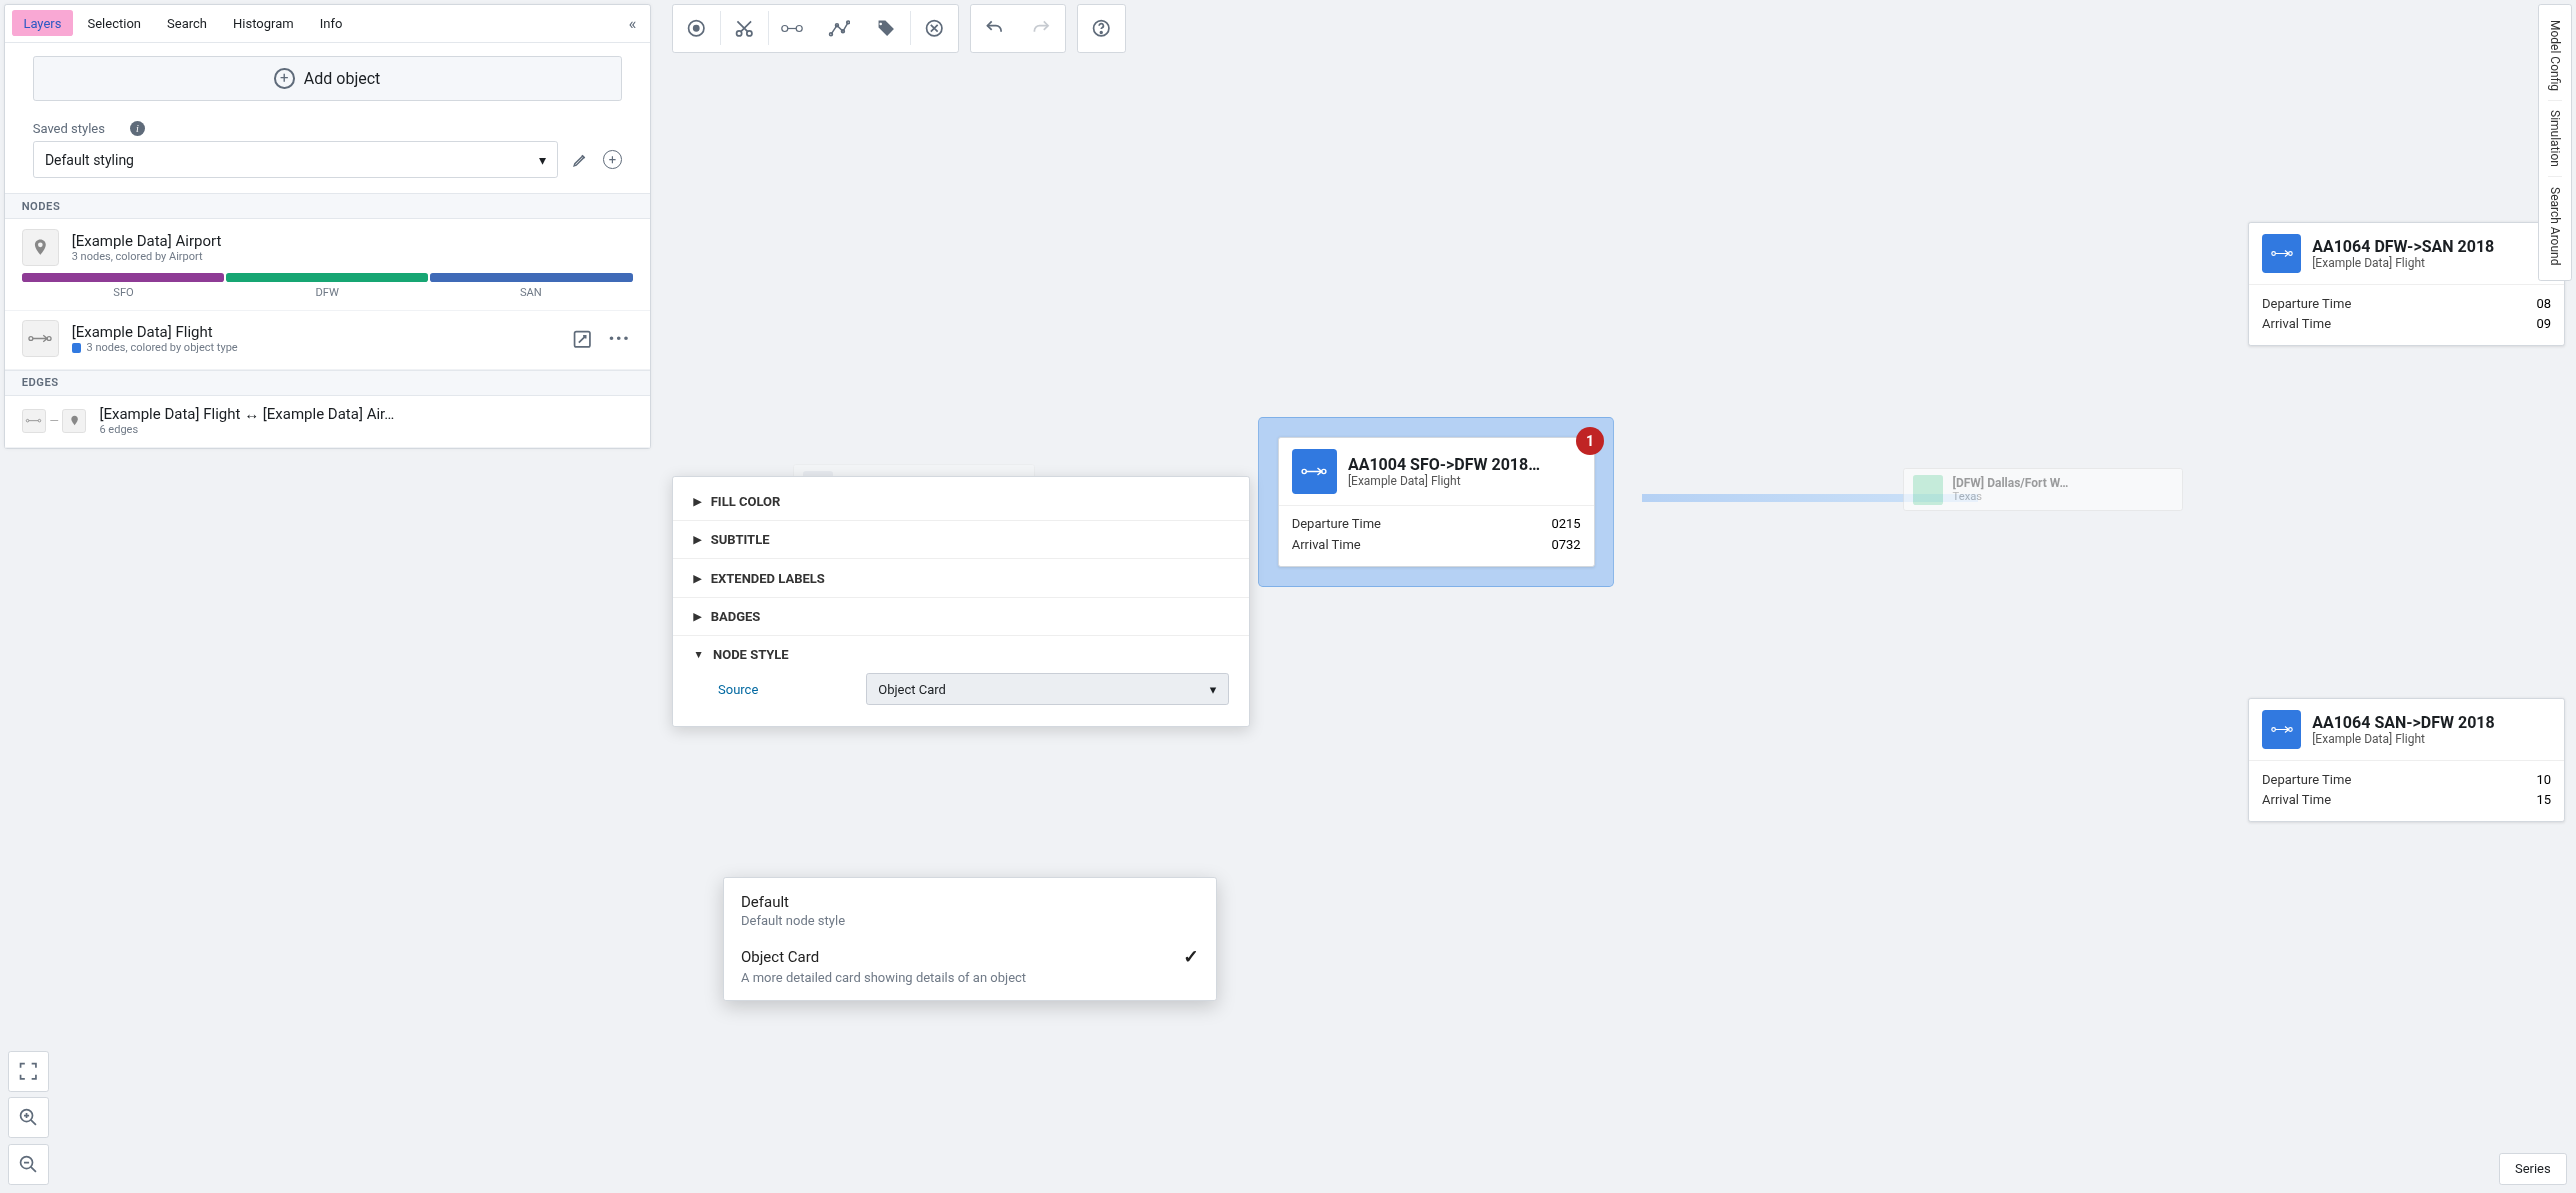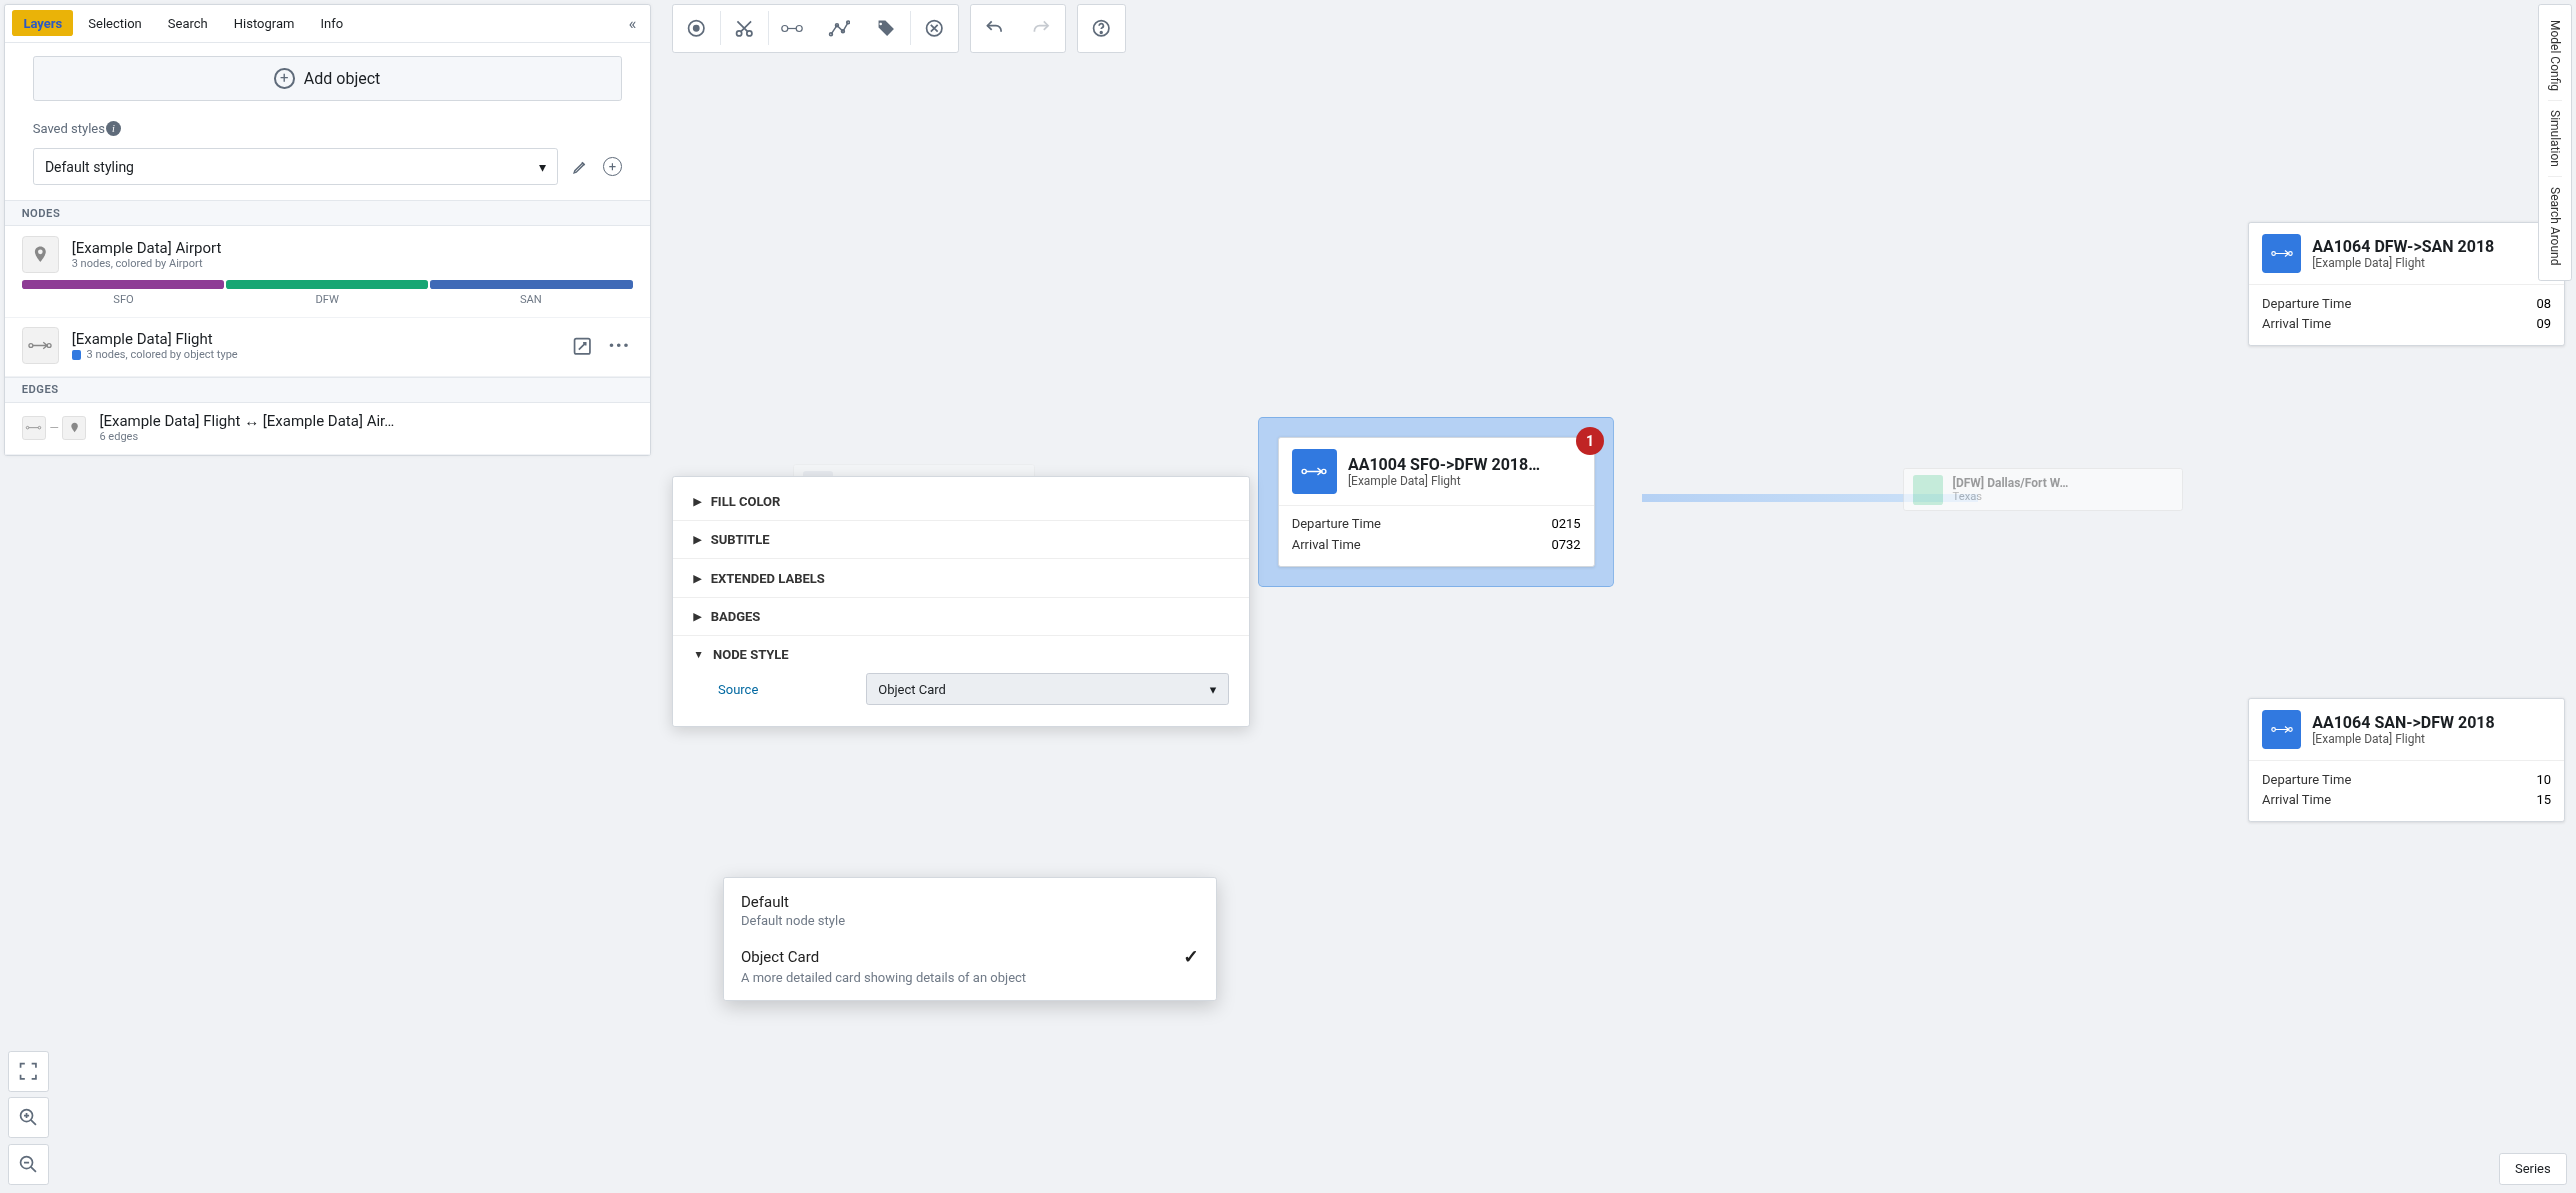--- a/index.html
+++ b/index.html
@@ -33,21 +33,21 @@
     gap: 3.7px;
     border-bottom: 0.9px solid #e3e7ec;
   }
   .tab {
     padding: 5.6px 11.2px;
     border-radius: 2.8px;
     cursor: pointer;
     color: #1b1f23;
     font-size: 13px;
   }
-  .tab.active { background: #eab308; color: #2b59c3; font-weight: bold; }
+  .tab.active { background: #f9a8d4; color: #2b59c3; }
   .tabs-row .spacer { flex: 1; }
   .collapse-chevrons { font-size: 17px; color: #5f6b7a; cursor: pointer; padding:0 5.6px;}
 
   .add-object-btn {
     margin: 13px 28px;
     padding: 11.2px 0;
     border: 0.9px solid #d3d8de;
     border-radius: 2.8px;
     background: #f5f7fa;
     display: flex;
@@ -56,21 +56,21 @@
     gap: 9.3px;
     cursor: pointer;
     font-size: 16px;
   }
   .plus-circle {
     width: 20.5px; height: 20.5px; border: 2.1px solid #5f6b7a; border-radius: 50%;
     display:flex;align-items:center;justify-content:center;font-size:15px;color:#5f6b7a;line-height:1;
   }
 
   .saved-styles-area { padding: 7.5px 28px 15px; }
-  .saved-styles-label { display:flex;align-items:center;gap:1px;color:#5f6b7a;font-size:13px;margin-bottom:12px;}
+  .saved-styles-label { display:flex;align-items:center;gap:25px;color:#5f6b7a;font-size:13px;margin-bottom:5px;}
   .info-circle { width:15px;height:15px;border-radius:50%;background:#5f6b7a;color:#fff;display:flex;align-items:center;justify-content:center;font-size:10.3px;font-style:italic;font-family:serif;}
   .saved-styles-row { display:flex;align-items:center;gap:13px;}
   .saved-styles-select {
     flex:1;border:0.9px solid #d3d8de;border-radius:2.8px;background:#fff;padding:9.3px 11.2px;
     display:flex;justify-content:space-between;align-items:center;cursor:pointer;font-size:14px;gap:24px;
   }
   .inline-icon { width:18.7px;height:18.7px;display:flex;align-items:center;justify-content:center;color:#5f6b7a;cursor:pointer;font-size:17px;}
   .plus-circle-sm { width:18.7px;height:18.7px;border:1.9px solid #5f6b7a;border-radius:50%;display:flex;align-items:center;justify-content:center;font-size:13px;color:#5f6b7a;}
 
   .section-header {

